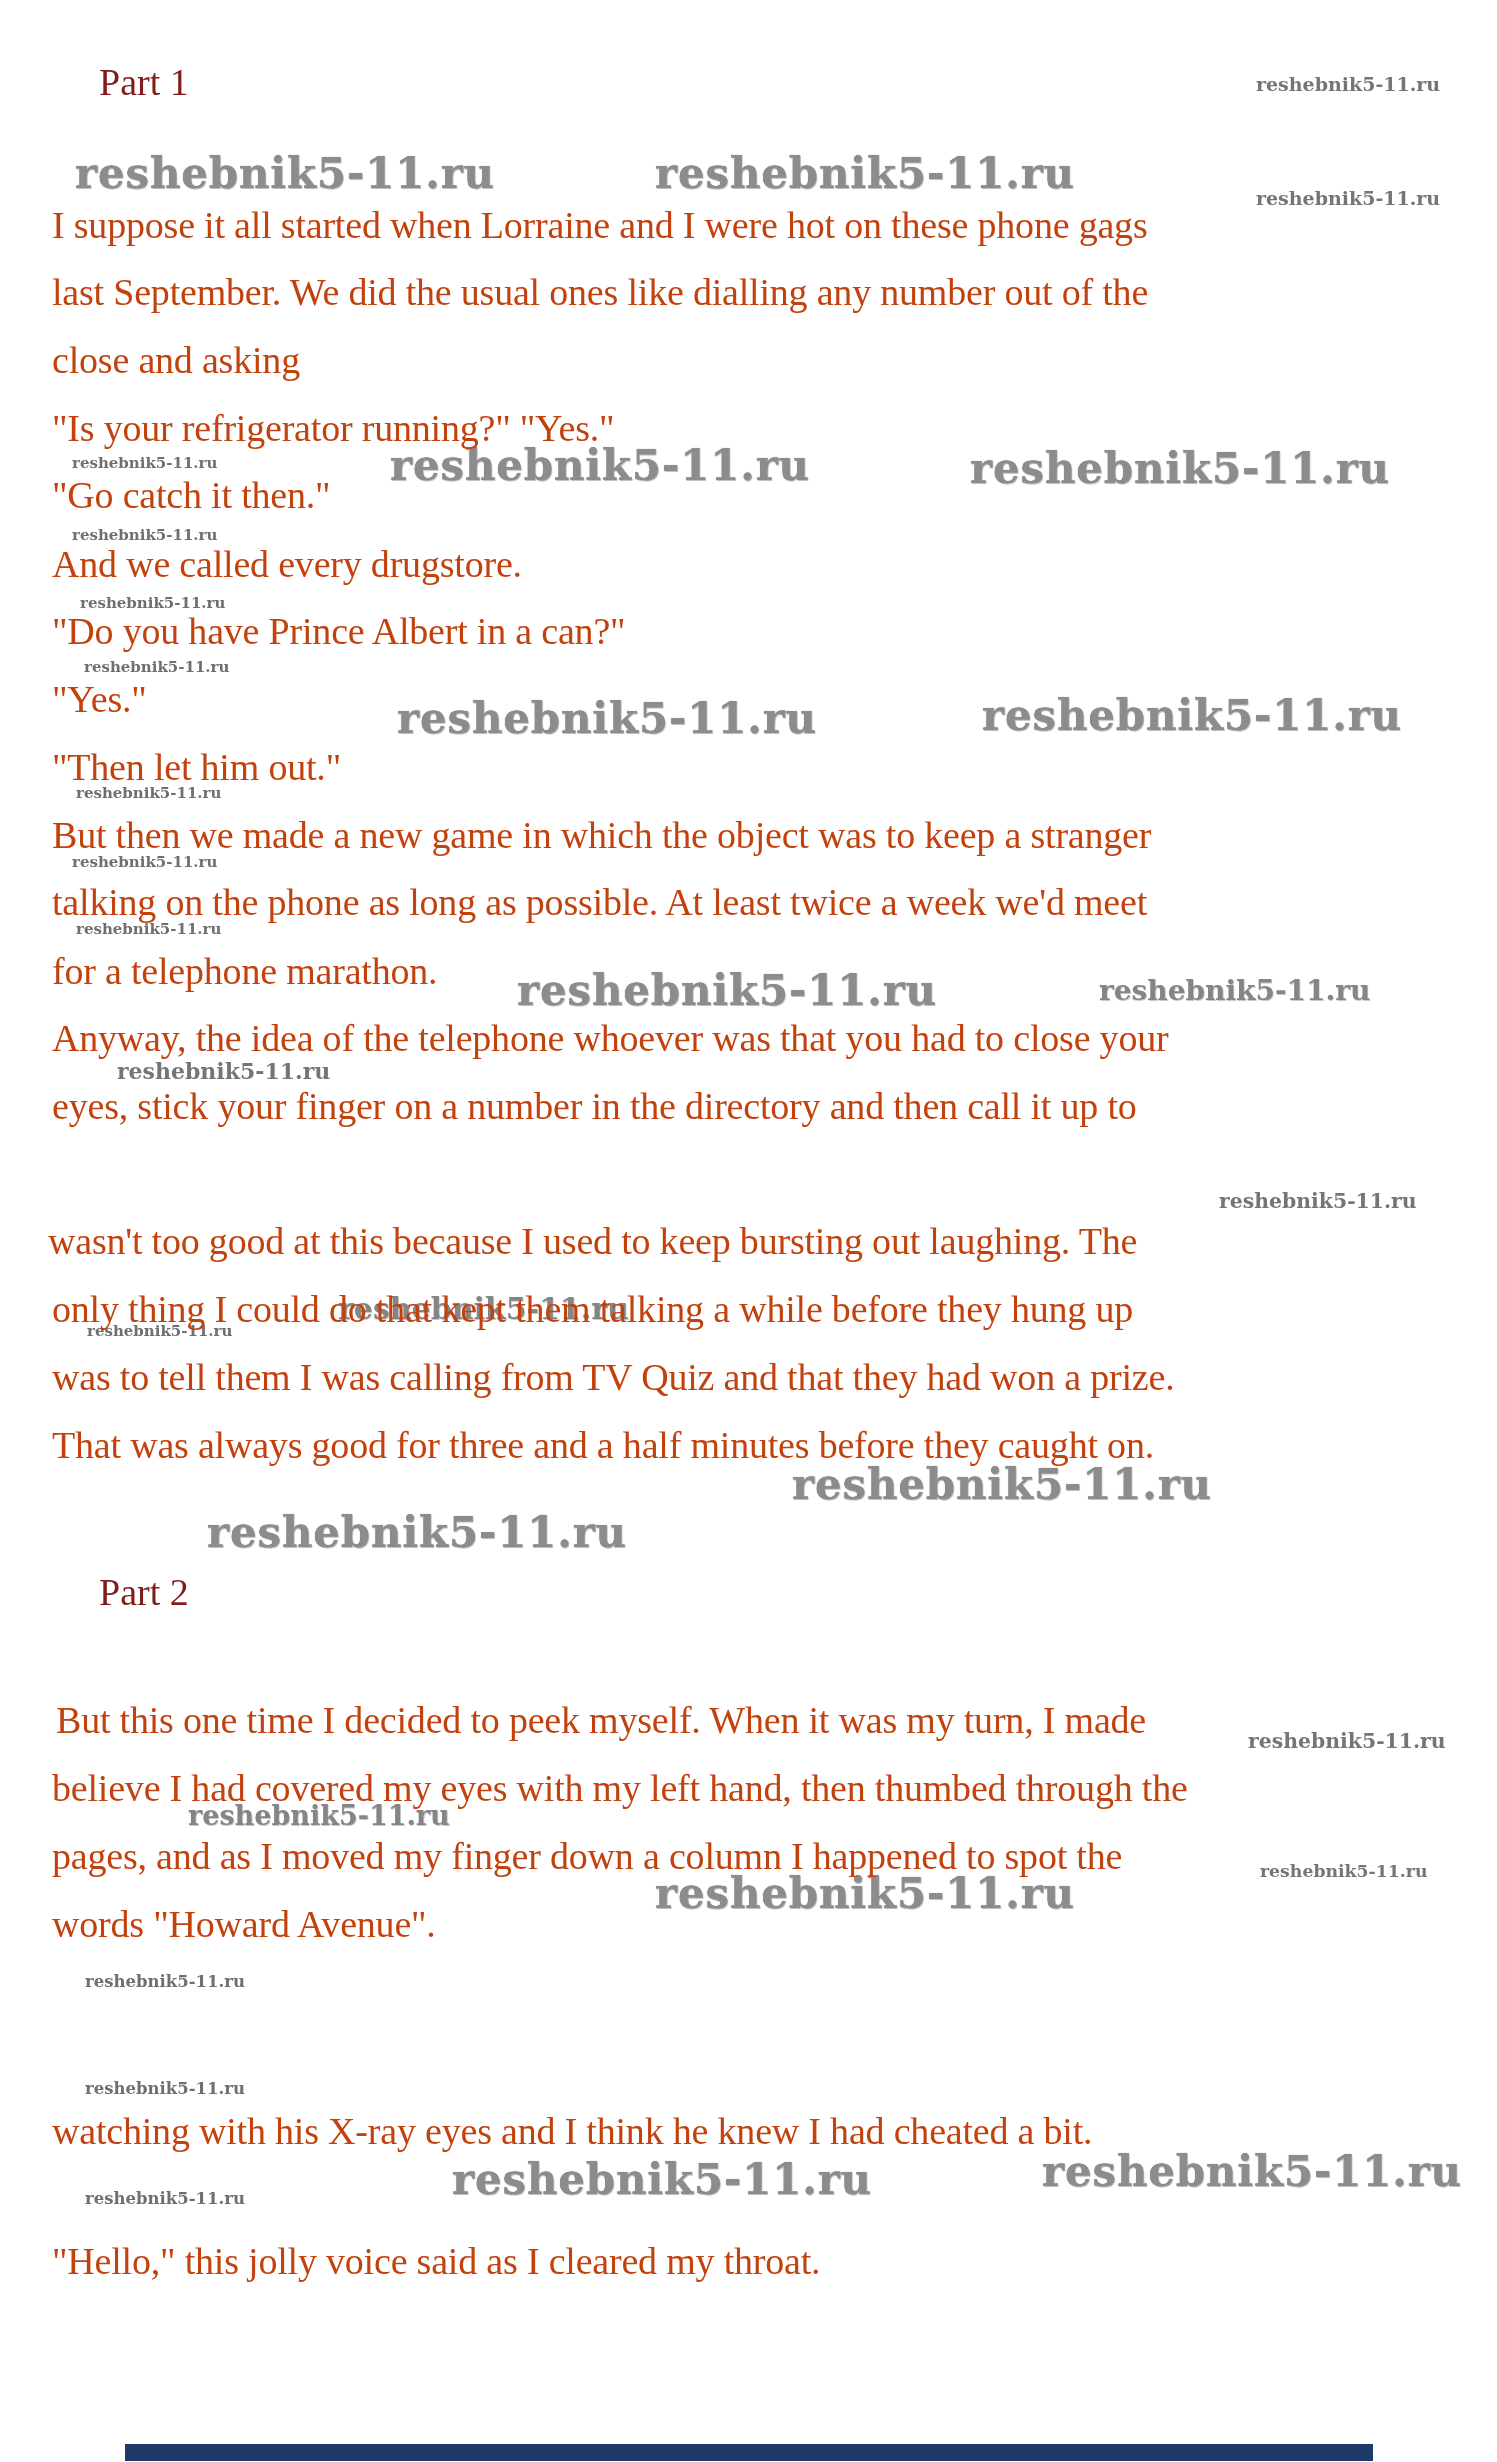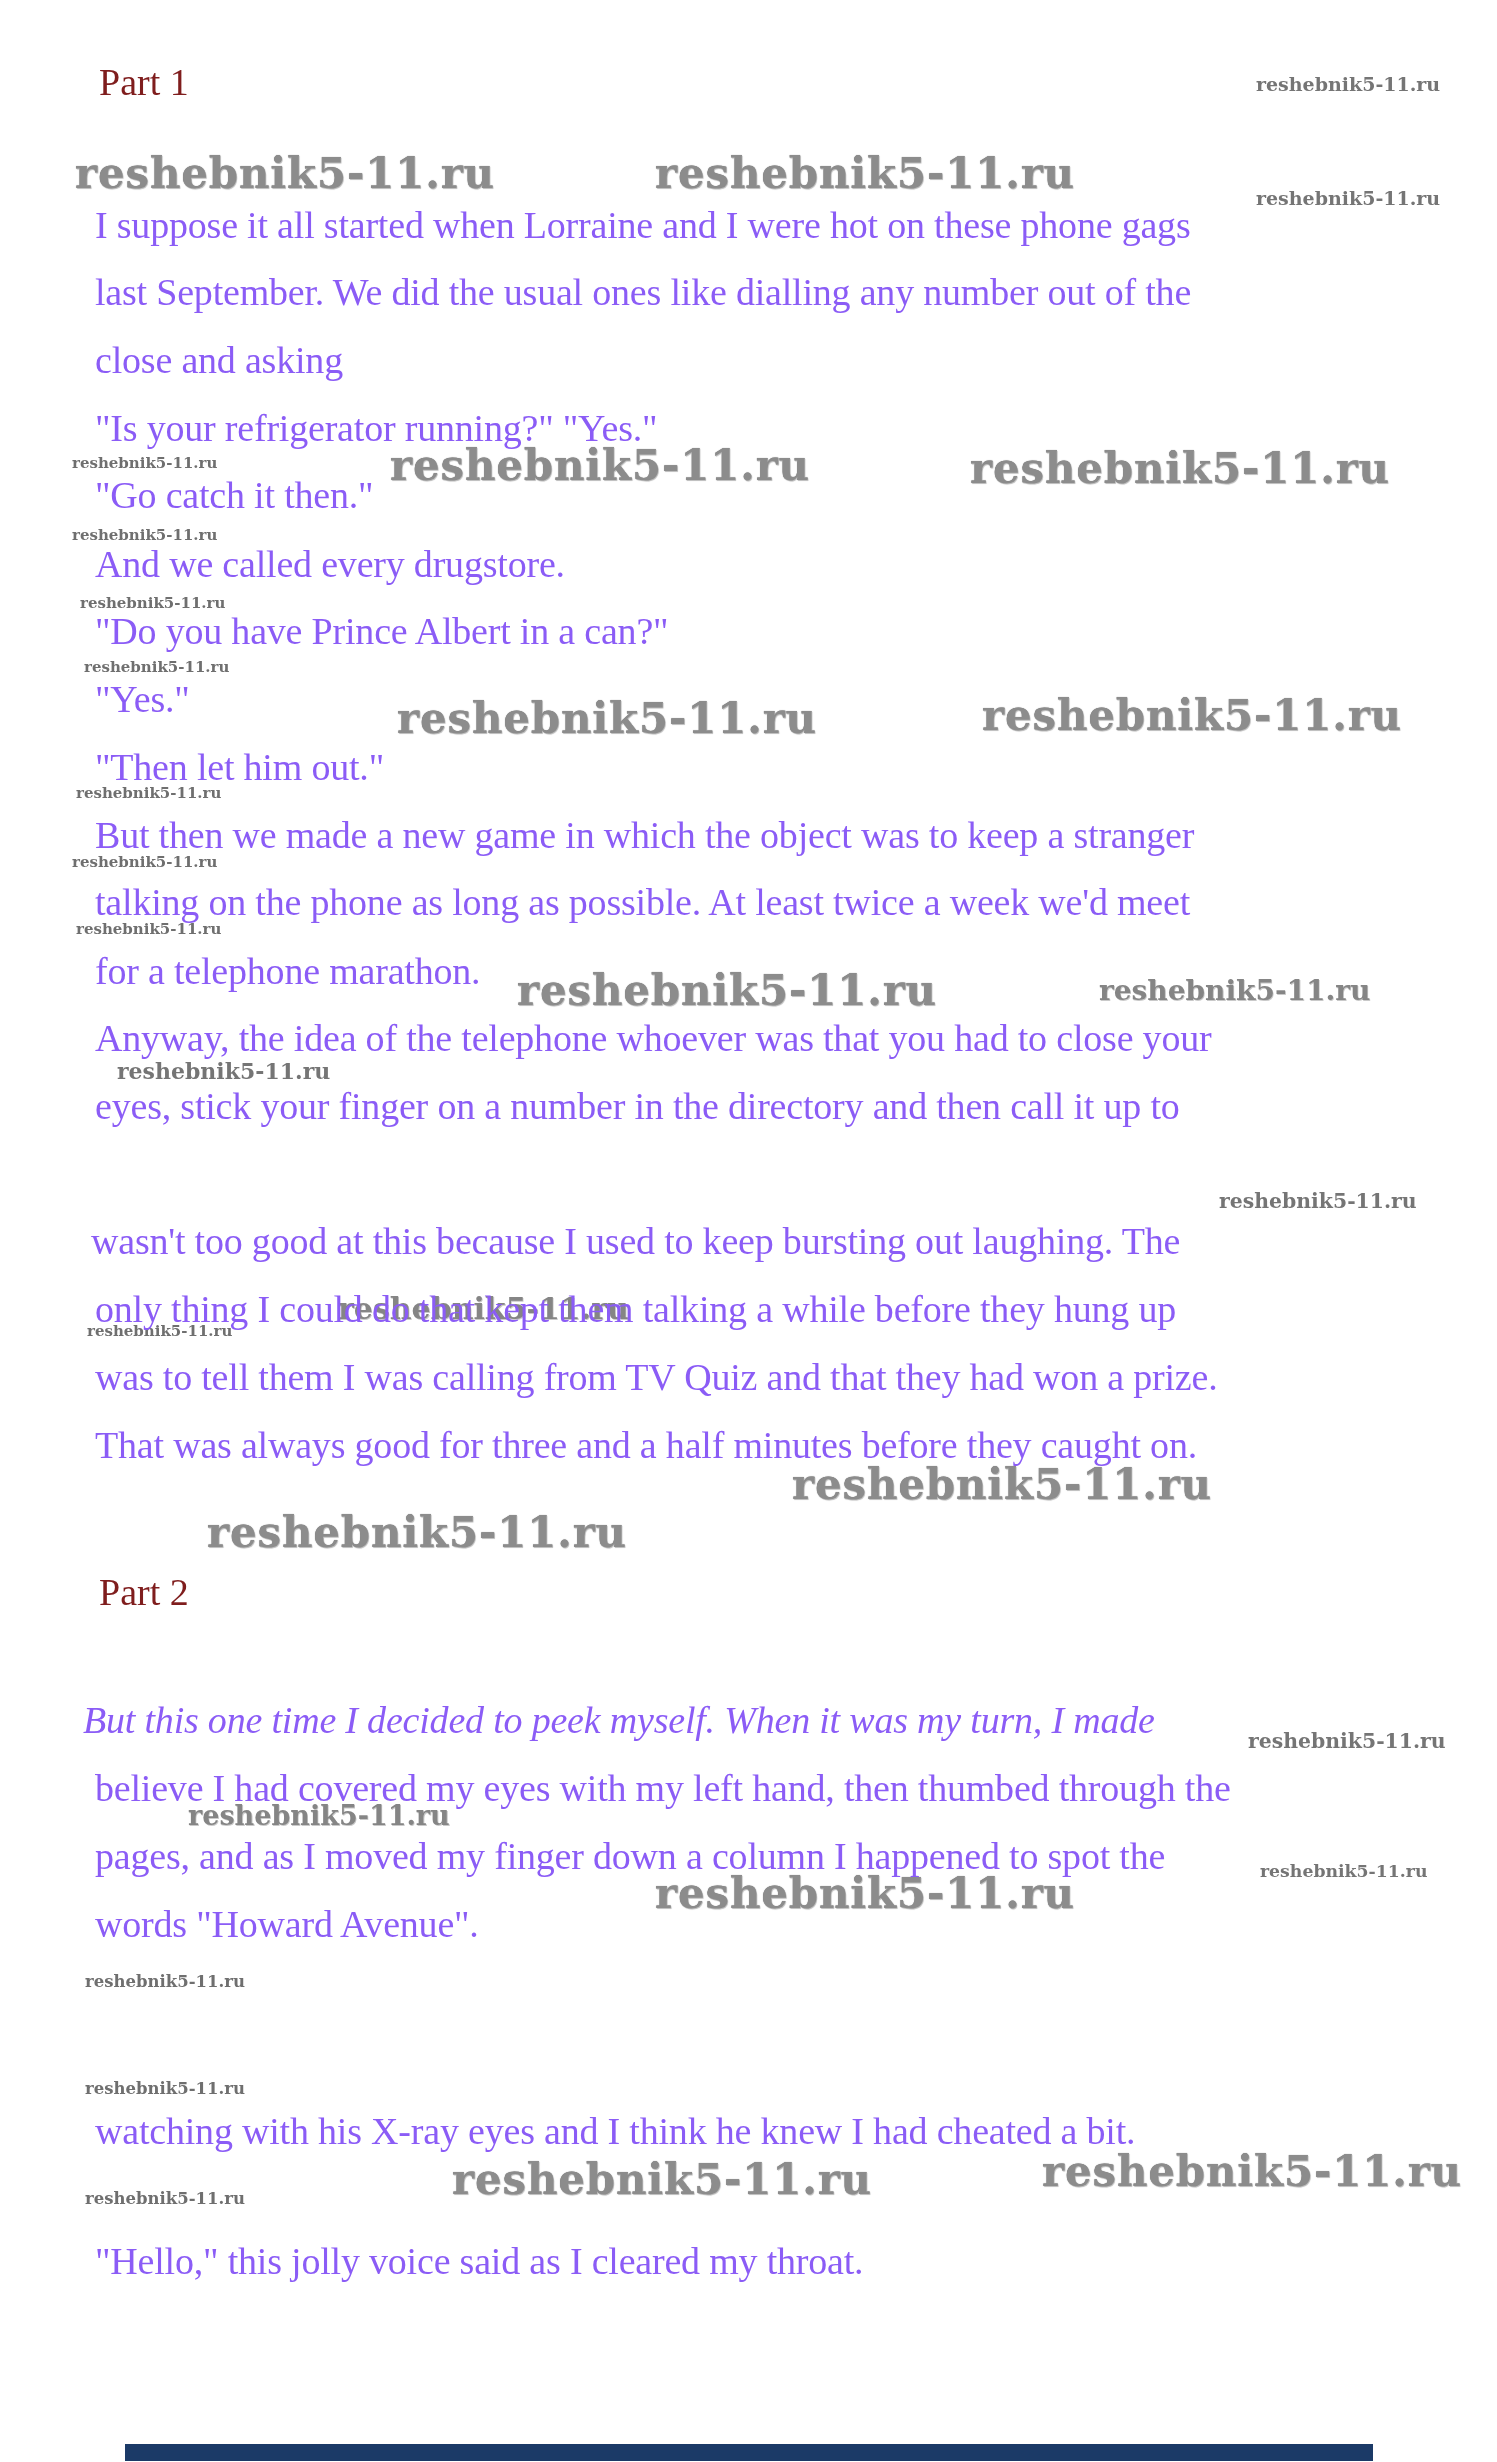--- a/index.html
+++ b/index.html
@@ -15,24 +15,23 @@
   .heading {
     position: absolute;
     font: 38px "Liberation Serif", serif;
     color: #7f1d1d;
     white-space: nowrap;
     margin-left: 44px;
   }
   .line {
     position: absolute;
     font: 38px "Liberation Serif", serif;
-    color: #8b5cf6;
+    color: #c2410c;
     white-space: nowrap;
     letter-spacing: -0.2px;
-    margin-left: 43px;
   }
   .wm {
     position: absolute;
     white-space: nowrap;
     font-family: "DejaVu Serif", "Liberation Serif", serif;
     font-weight: bold;
     color: #8a8a8a;
     text-shadow: 0.8px 0.8px 0 #c9c9c9;
   }
   .wm-lg { font-size: 42px; letter-spacing: 0.8px; color: #8c8c8c; text-shadow: 0.8px 0.8px 0.8px #bdbdbd, 0 0 0.8px #5f5f5f; }
@@ -102,21 +101,21 @@
   <div class="line" style="left:52px; top:949px;">for a telephone marathon.</div>
   <div class="line" style="left:52px; top:1016px;">Anyway, the idea of the telephone whoever was that you had to close your</div>
   <div class="line" style="left:52px; top:1084px;">eyes, stick your finger on a number in the directory and then call it up to</div>
   <div class="line" style="left:48px; top:1219px;">wasn't too good at this because I used to keep bursting out laughing. The</div>
   <div class="line" style="left:52px; top:1287px;">only thing I could do that kept them talking a while before they hung up</div>
   <div class="line" style="left:52px; top:1355px;">was to tell them I was calling from TV Quiz and that they had won a prize.</div>
   <div class="line" style="left:52px; top:1423px;">That was always good for three and a half minutes before they caught on.</div>
 
   <div class="heading" style="left:55px; top:1570px;">Part 2</div>
 
-  <div class="line" style="left:40px; top:1698px;font-style:italic;">But this one time I decided to peek myself. When it was my turn, I made</div>
+  <div class="line" style="left:56px; top:1698px;">But this one time I decided to peek myself. When it was my turn, I made</div>
   <div class="line" style="left:52px; top:1766px;">believe I had covered my eyes with my left hand, then thumbed through the</div>
   <div class="line" style="left:52px; top:1834px;">pages, and as I moved my finger down a column I happened to spot the</div>
   <div class="line" style="left:52px; top:1902px;">words "Howard Avenue".</div>
   <div class="line" style="left:52px; top:2109px;">watching with his X-ray eyes and I think he knew I had cheated a bit.</div>
   <div class="line" style="left:52px; top:2239px;">"Hello," this jolly voice said as I cleared my throat.</div>
 
   <div class="footer-bar"></div>
 
 </div>
 

